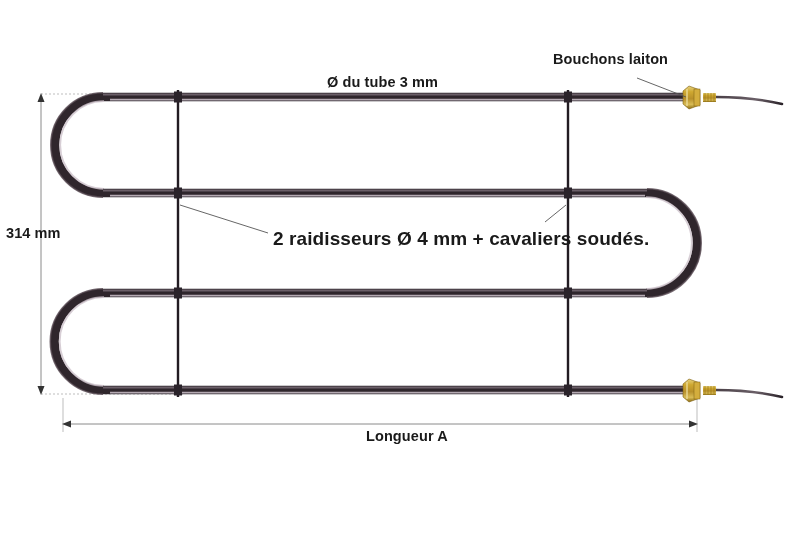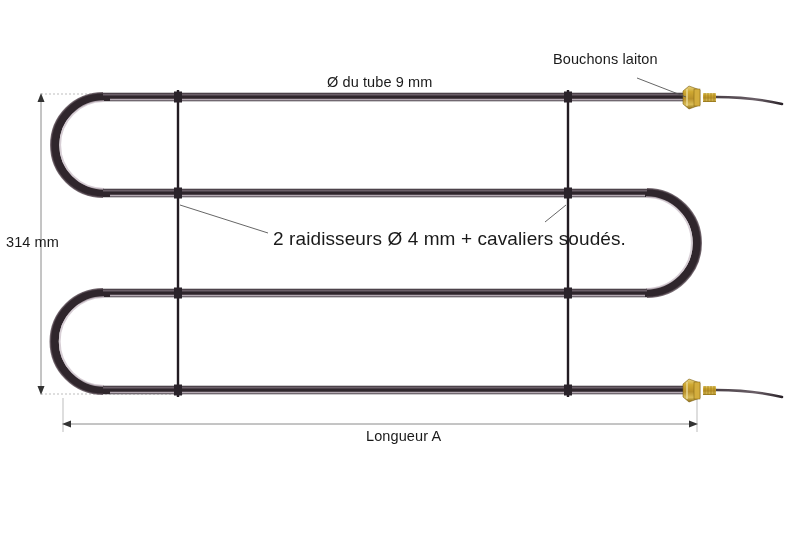--- a/index.html
+++ b/index.html
@@ -24,21 +24,21 @@
     position: absolute;
     left: 0;
     top: 0;
     width: 800px;
     height: 533px;
     display: block;
   }
   .label {
     position: absolute;
     color: #1a1a1a;
-    font-weight: normal;
+    font-weight: bold;
     white-space: nowrap;
     letter-spacing: 0.1px;
   }
   #label-dia-tube {
     left: 327px;
     top: 74px;
     font-size: 14.5px;
   }
   #label-bouchons {
     left: 553px;
@@ -56,21 +56,20 @@
   #label-longueur {
     left: 366px;
     top: 428px;
     font-size: 14.5px;
     text-align: right;
   }
   #label-314 {
     left: 6px;
     top: 225px;
     font-size: 14.5px;
-    margin-top: 9px;
   }
 </style>
 </head>
 <body>
 
 <div id="stage">
 
   <svg class="diagram" viewBox="0 0 800 533">
     <defs>
       <linearGradient id="tubeGradH" x1="0" y1="0" x2="0" y2="1">
@@ -203,21 +202,21 @@
       <line x1="637" y1="78" x2="686" y2="97" stroke="#555555" stroke-width="0.9"></line>
     </g>
     <g>
       <line x1="180" y1="205" x2="268" y2="233" stroke="#555555" stroke-width="0.9"></line>
     </g>
     <g>
       <line x1="566" y1="205" x2="545" y2="222" stroke="#555555" stroke-width="0.9"></line>
     </g>
   </svg>
 
-  <div class="label" id="label-dia-tube">Ø du tube 9 mm</div>
+  <div class="label" id="label-dia-tube">Ø du tube 3 mm</div>
 
   <div class="label" id="label-bouchons">
     <span class="l1">Bouchons laiton</span>
   </div>
 
   <div class="label" id="label-raidisseurs">2 raidisseurs Ø 4 mm + cavaliers soudés.</div>
 
   <div class="label" id="label-longueur">Longueur A</div>
 
   <div class="label" id="label-314">314 mm</div>

